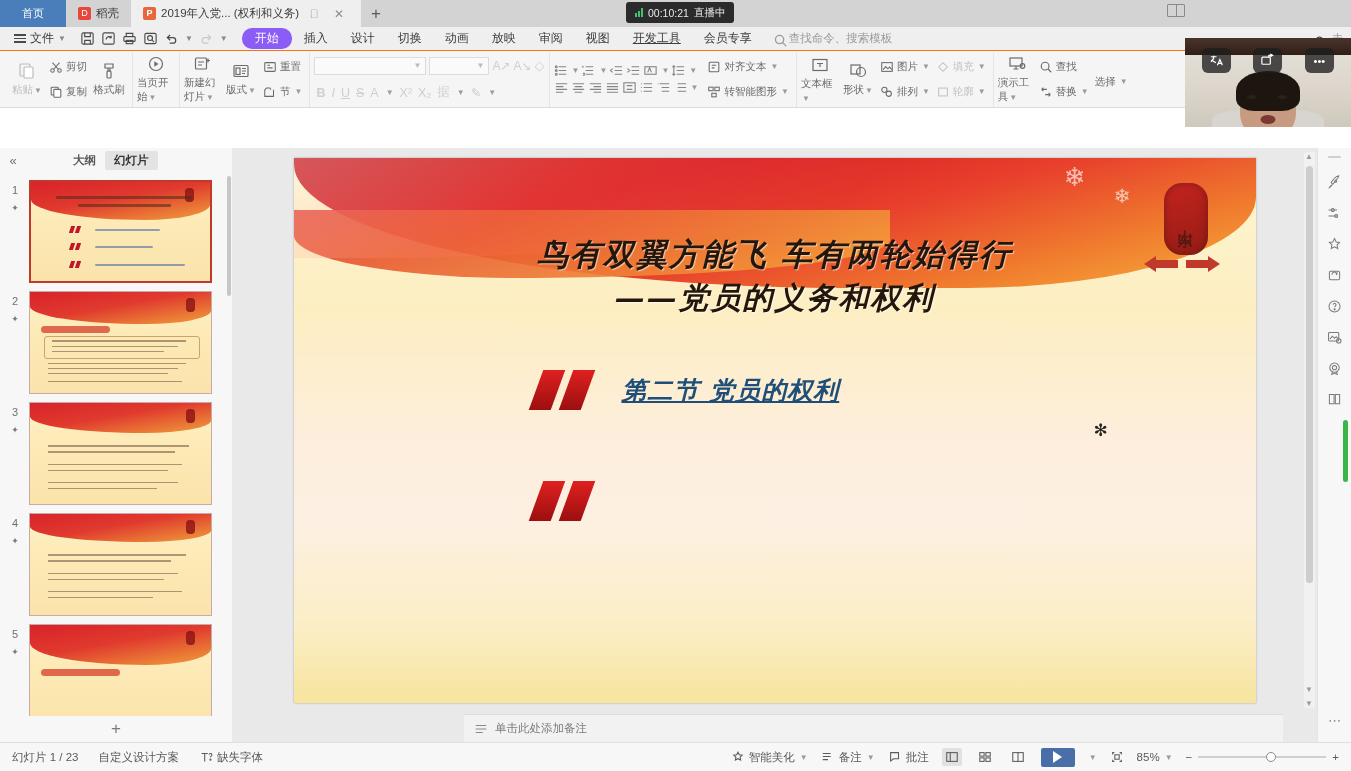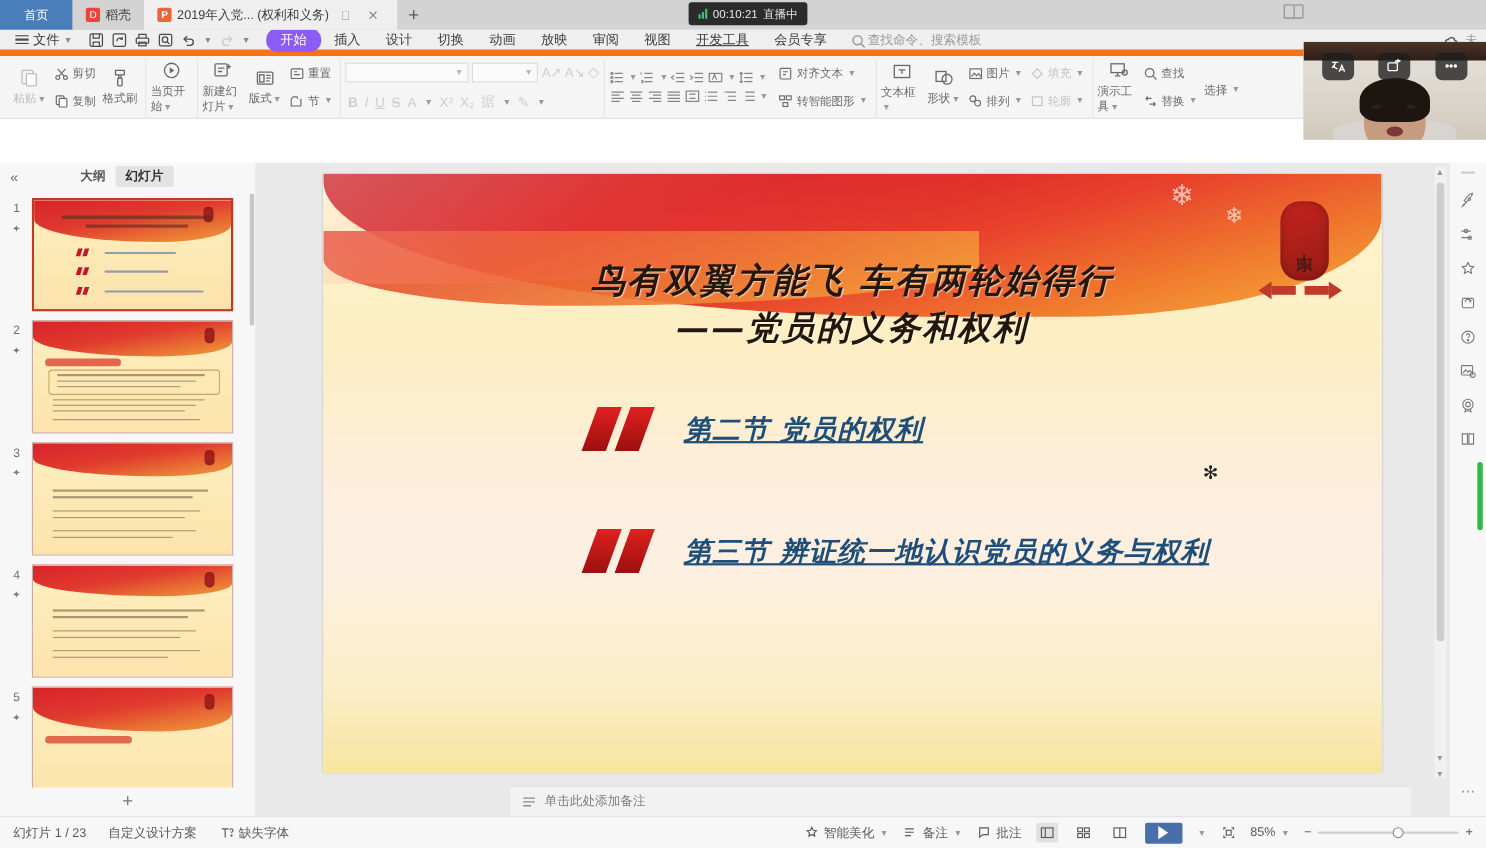--- a/index.html
+++ b/index.html
@@ -59,21 +59,21 @@
     width:18px; height:13px; border:1.4px solid #8a8a8a; border-radius:1px;
     display:flex; }
   .win-ctrl span { flex:1; border-right:1.4px solid #8a8a8a; }
   .win-ctrl span:last-child { border-right:none; }
 
   
   .menubar {
     height: 24px; background: #efefef;
     display: flex; align-items: center; gap: 0px;
     padding-left: 8px; font-size: 12px; color: #3c3c3c;
-    border-bottom: 6px solid #f97316;
+    border-bottom: 1px solid #f97316;
   }
   .mb-file { display:flex; align-items:center; gap:4px; padding:0 6px; }
   .hamburger { display:inline-flex; flex-direction:column; gap:2px; }
   .hamburger i { width:12px; height:1.4px; background:#4a4a4a; display:block; }
   .caret { font-size:8px; color:#888; }
   .qicons { display:flex; align-items:center; gap:6px; padding:0 8px; }
   .qic { width:15px; height:15px; color:#4a4a4a; display:inline-block; }
   .qic svg { width:15px; height:15px; display:block; }
   .mtabs { display:flex; align-items:center; gap:1px; margin-left:6px; }
   .mtab { padding:2px 11px; font-size:12px; color:#3c3c3c; border-radius:10px;
@@ -904,21 +904,20 @@
                   <i></i>
                   <i></i>
                 </span>
               <span class="blink">第二节  党员的权利</span>
             </div>
             <div class="bullet-row">
               <span class="chev">
                   <i></i>
                   <i></i>
                 </span>
-              <span class="blink">第三节  辨证统一地认识党员的义务与权利</span>
             </div>
           </div>
           <div class="cursor">✻</div>
         </div>
       </div>
 
       <div class="ed-scroll">
         <span class="ar" style="top:0">▲</span>
         <div class="thumbb" style="top:14px"></div>
         <span class="ar" style="bottom:14px">▼</span>

